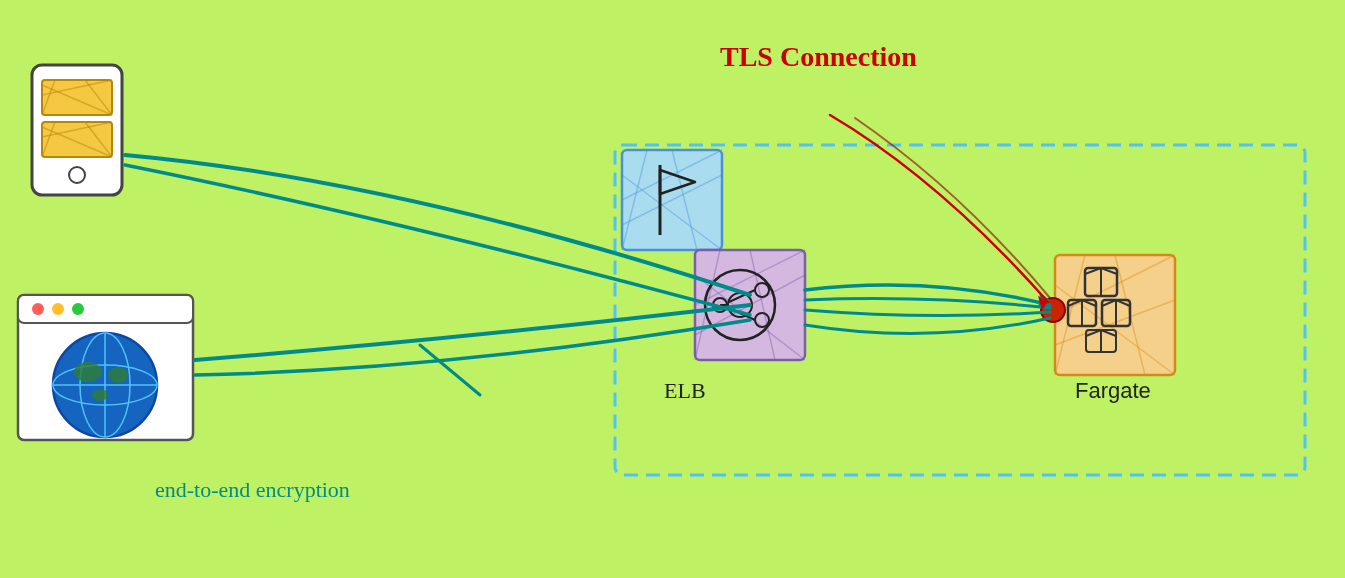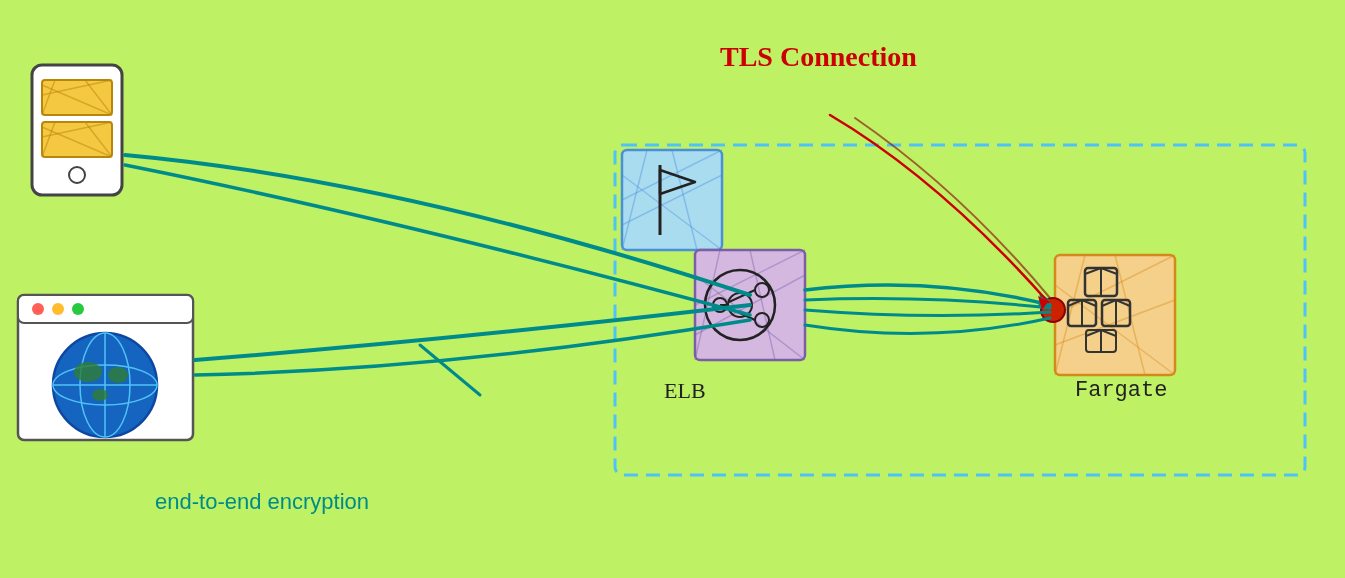--- a/index.html
+++ b/index.html
@@ -43,30 +43,30 @@
       font-size: 22px;
       font-family: 'Comic Sans MS', cursive;
       text-align: center;
     }
     .label-fargate {
       position: absolute;
       top: 378px;
       left: 1075px;
       color: #222;
       font-size: 22px;
-      font-family: Liberation Mono, monospace;
+      font-family: Liberation Sans, sans-serif;
       text-align: left;
     }
     .label-e2e {
       position: absolute;
-      bottom: 60px;
+      bottom: 72px;
       left: 155px;
       color: #008b8b;
       font-size: 22px;
-      font-family: Liberation Sans, sans-serif;
+      font-family: Liberation Serif, serif;
       line-height: 1.4;
       margin-top: 24px;
     }
   </style>
 </head>
 <body>
 
 <div class="diagram-container">
 
   <div class="label-tls">

